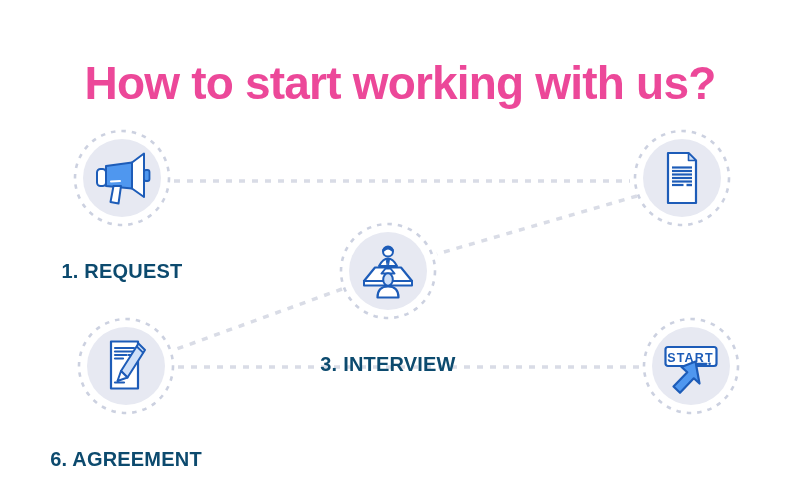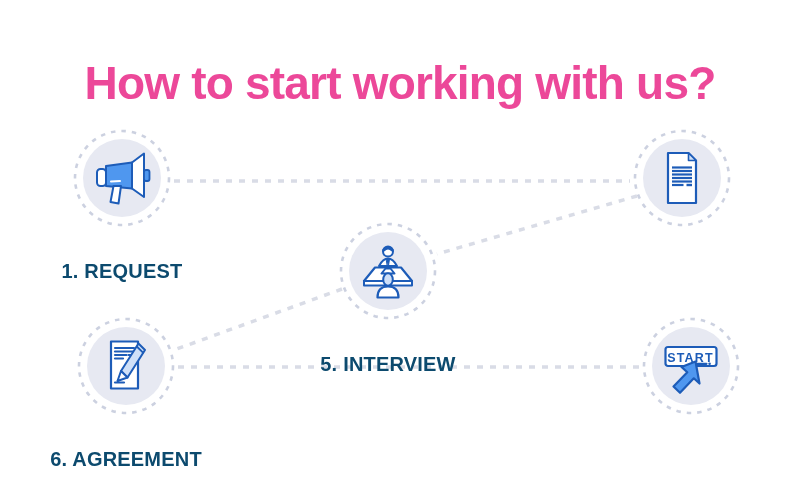--- a/index.html
+++ b/index.html
@@ -84,21 +84,21 @@
       <polygon points="30.5,20 33.5,20 32.5,26.5 31.5,26.5" fill="#1d5cb8" stroke-width="1"></polygon>
       <circle cx="32" cy="12.5" r="5" fill="#ffffff" stroke-width="2"></circle>
       <path d="M27.6,11.2 Q32,6.8 36.4,11.2" fill="none" stroke-width="2.8"></path>
       <polygon points="8,42 19,28.5 45,28.5 56,42" fill="#ffffff" stroke-width="2.2"></polygon>
       <rect x="8" y="42" width="48" height="4.5" fill="#ffffff" stroke-width="2"></rect>
       <polygon points="25.5,34.5 38.5,34.5 34.5,29.5 29.5,29.5" fill="#ffffff" stroke-width="2"></polygon>
       <ellipse cx="32" cy="40.5" rx="4.8" ry="6.2" fill="#cfe0f8" stroke-width="2"></ellipse>
       <path d="M21.5,58.5 Q21.5,47.5 32,47.5 Q42.5,47.5 42.5,58.5 Z" fill="#ffffff" stroke-width="2.2"></path>
     </g>
   </svg>
-  <div class="step-label">5. INTERVIEW</div>
+  <div class="step-label">3. INTERVIEW</div>
 </div>
 
 <div class="step s4">
   <svg class="badge" viewBox="0 0 100 100">
     <circle cx="50" cy="50" r="47" fill="none" stroke="#ccd1e0" stroke-width="2.6" stroke-dasharray="4.5 6"></circle>
     <circle cx="50" cy="50" r="39" fill="#e7e9f2"></circle>
     <g transform="translate(18,18)" stroke="#1d5cb8" stroke-linejoin="round" stroke-linecap="round">
       <rect x="17" y="7.5" width="27" height="47" fill="#ffffff" stroke-width="2.2"></rect>
       <g stroke-width="2.2">
         <line x1="21" y1="14" x2="40" y2="14"></line>

